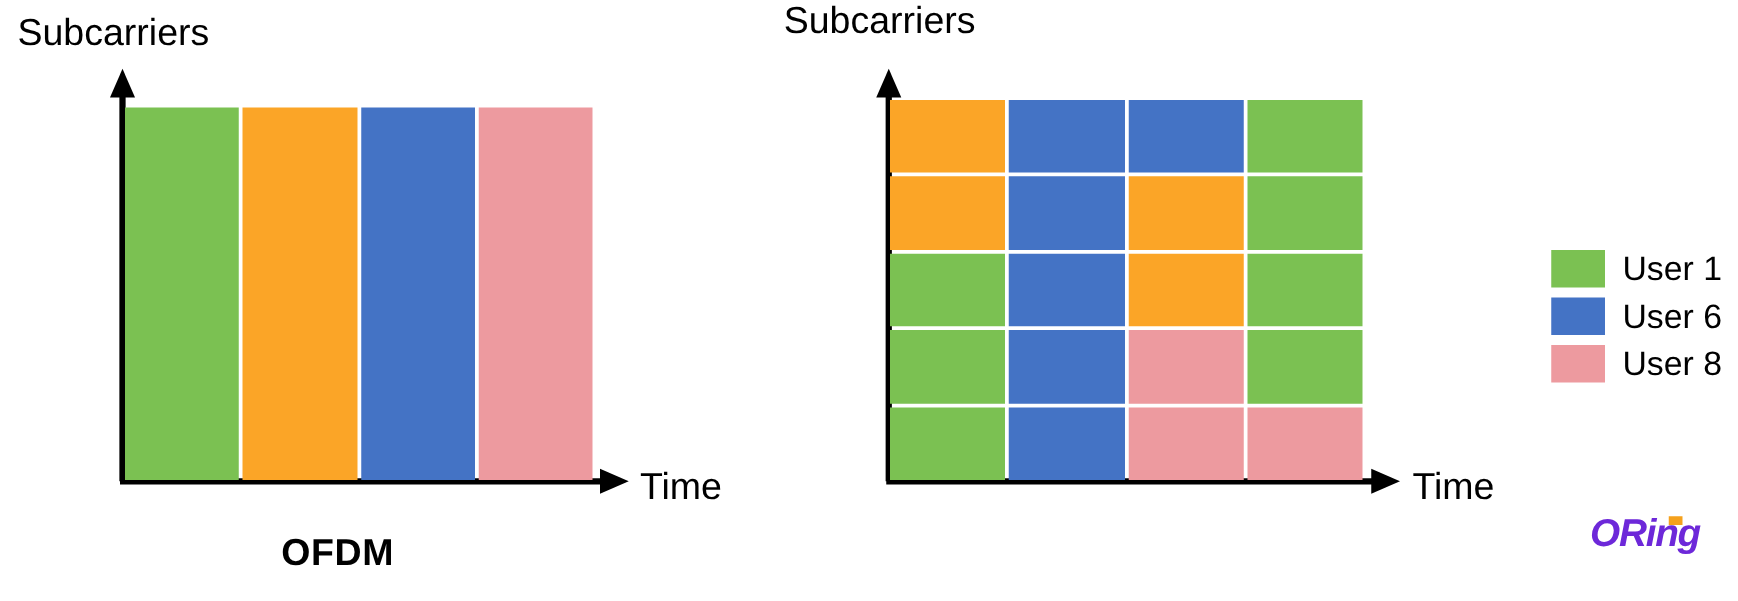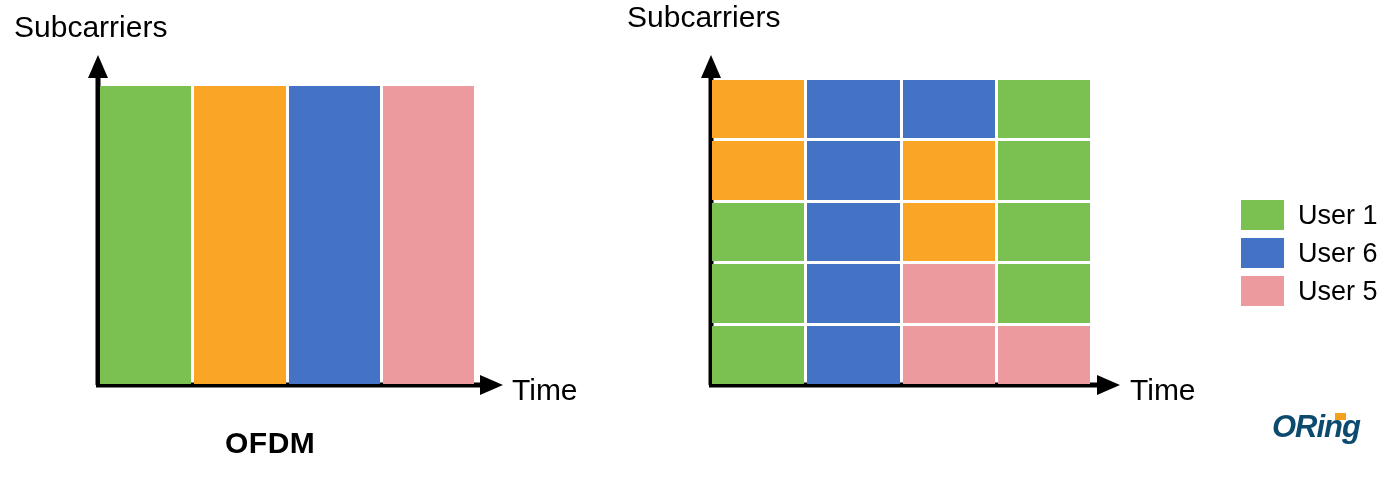--- a/index.html
+++ b/index.html
@@ -120,21 +120,21 @@
     height: 38px;
   }
   .logo-text {
     position: absolute;
     left: 0;
     top: 0;
     font-family: "Liberation Sans", sans-serif;
     font-size: 31px;
     font-weight: bold;
     font-style: italic;
-    color: #0c4a6e;
+    color: #6d28d9;
     letter-spacing: -1px;
     line-height: 1;
     white-space: nowrap;
   }
   .logo-dot {
     position: absolute;
     left: 63px;
     top: 2px;
     width: 11px;
     height: 7px;
@@ -216,21 +216,21 @@
     <div class="legend-row">
       <span class="legend-swatch" style="background:#7BC152"></span>
       <span class="legend-text">User 1</span>
     </div>
     <div class="legend-row">
       <span class="legend-swatch" style="background:#4473C5"></span>
       <span class="legend-text">User 6</span>
     </div>
     <div class="legend-row">
       <span class="legend-swatch" style="background:#ED9A9F"></span>
-      <span class="legend-text">User 5</span>
+      <span class="legend-text">User 8</span>
     </div>
   </div>
 
   <div class="logo">
     <span class="logo-text">ORing</span>
     <span class="logo-dot"></span>
   </div>
 
 </div>
 

